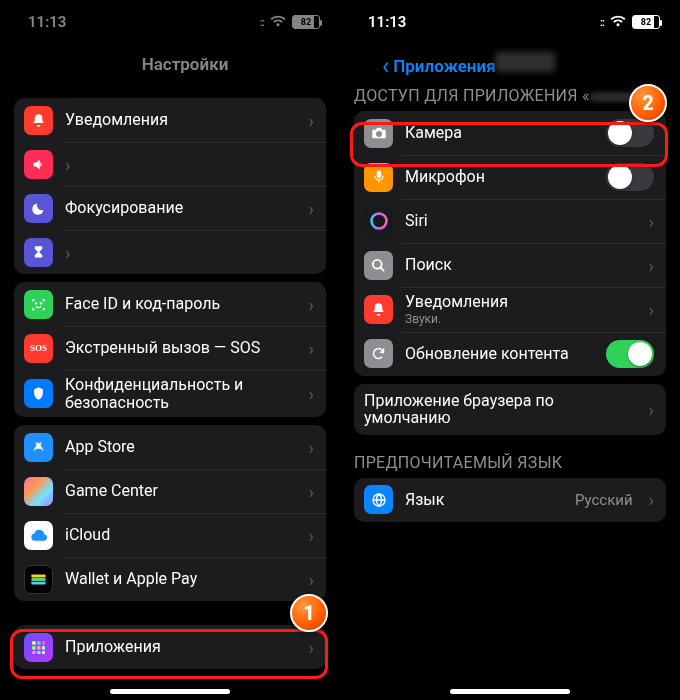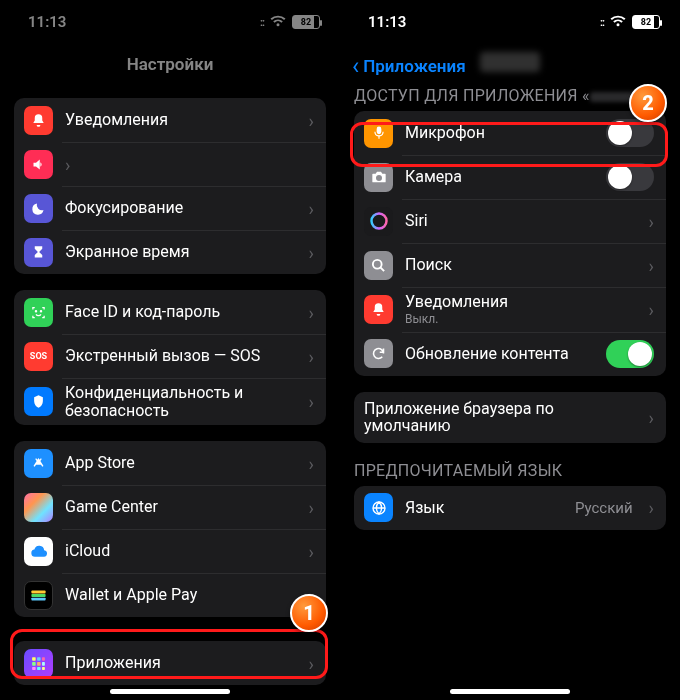--- a/index.html
+++ b/index.html
@@ -36,39 +36,40 @@
     color:#000;
   }
   .battery-pill::after{content:"";position:absolute;right:-3px;top:4px;width:2px;height:6px;background:#fff;border-radius:1px;}
   .signal-dots{display:inline-block;letter-spacing:-1px;font-size:11px;}
   .navheader {
     text-align:center;
     font-size:17px;
     font-weight:600;
     padding: 10px 0 14px;
     position: relative;
+    margin-left: 30px;
   }
   .dim-top {
     position:absolute; left:0; right:0; top:0; height:95px;
     background: rgba(0,0,0,0.48);
     z-index: 5; pointer-events:none;
   }
   .navheader-back {
     position:absolute; left:12px; top:8px;
     color:#0a84ff; font-size:17px; display:flex; align-items:center; gap:4px;
   }
   .navheader-blur {
     position:absolute; left:50%; top:8px; transform:translateX(-50%);
     width:60px; height:20px; background:#303030; border-radius:4px; filter:blur(3px);
   }
   .content { padding: 0 14px 12px; }
   .group {
     background:#1c1c1e;
     border-radius:10px;
-    margin-top:16px;
+    margin-top:8px;
     overflow:hidden;
   }
   .group:first-child{margin-top:0;}
   .row {
     display:flex; align-items:center;
     min-height:44px;
     padding: 6px 12px 6px 10px;
     gap:12px;
     position:relative;
   }
@@ -110,21 +111,21 @@
     background:radial-gradient(circle at 35% 30%,#ff9a3c,#ff5a00 60%,#cc3b00);
     border:2px solid #fff;color:#fff;font-weight:800;font-size:20px;
     display:flex;align-items:center;justify-content:center;z-index:20;
     box-shadow:0 2px 4px rgba(0,0,0,.4);
   }
   .homebar{position:absolute;bottom:6px;left:50%;transform:translateX(-50%);
     width:120px;height:5px;border-radius:3px;background:#fff;}
   
   .ic-red{background:#ff3b30;} .ic-pink{background:#ff2d55;}
   .ic-indigo{background:#5856d6;} .ic-hour{background:#5856d6;}
-  .ic-green{background:#30d158;} .ic-sos{background:#ff3b30;color:#fff;font-size:9px;font-weight:700;}
+  .ic-green{background:#30d158;} .ic-sos{background:#ff3b30;color:#fff;font-size:9px;font-weight:700;font-family:Liberation Serif, serif;}
   .ic-blue{background:#007aff;} .ic-appstore{background:#1e90ff;}
   .ic-gamec{background:linear-gradient(135deg,#ff6fa8,#ff964f,#6fe3ff,#b07dff);}
   .ic-icloud{background:#fff;color:#1e90ff;}
   .ic-wallet{background:#000;border:1px solid #333;}
   .ic-apps{background:linear-gradient(135deg,#6a4cff,#b03cff);}
   .ic-orange{background:#ff9500;} .ic-gray{background:#8e8e93;}
   .ic-siri{background:#1a1a1c;} .ic-search{background:#8e8e93;}
   .ic-bgr{background:#8e8e93;} .ic-lang{background:#0a84ff;}
 </style>
 </head>
@@ -173,21 +174,20 @@
           </span>
         <span class="label">Фокусирование</span>
         <span class="chev">›</span>
       </div>
       <div class="row">
         <span class="icon ic-hour">
             <svg width="15" height="15" viewBox="0 0 24 24" fill="#fff">
               <path d="M6 2h12v4l-5 5 5 5v4H6v-4l5-5-5-5V2z"></path>
             </svg>
           </span>
-        <span class="label">Экранное время</span>
         <span class="chev">›</span>
       </div>
     </div>
 
     <div class="group">
       <div class="row">
         <span class="icon ic-green">
             <svg width="15" height="15" viewBox="0 0 24 24" fill="none" stroke="#fff" stroke-width="2">
               <circle cx="8" cy="10" r="1" fill="#fff"></circle>
               <circle cx="16" cy="10" r="1" fill="#fff"></circle>
@@ -298,37 +298,37 @@
     <span class="navheader-blur"></span>
   </div>
 
   <div>
     <div class="section-header">
       <span>ДОСТУП ДЛЯ ПРИЛОЖЕНИЯ «</span><span class="hb"></span><span>»</span>
     </div>
     <div style="padding:0 14px;">
       <div class="group" style="margin-top:0;">
         <div class="row">
+          <span class="icon ic-gray">
+              <svg width="16" height="14" viewBox="0 0 24 20" fill="#fff">
+                <path d="M9 2l-2 3H3a1 1 0 00-1 1v11a1 1 0 001 1h18a1 1 0 001-1V6a1 1 0 00-1-1h-4l-2-3H9zm3 14a4.5 4.5 0 110-9 4.5 4.5 0 010 9z"></path>
+              </svg>
+            </span>
+          <span class="label">Камера</span>
+          <span class="toggle">
+              <span class="knob"></span>
+            </span>
+        </div>
+        <div class="row">
           <span class="icon ic-orange">
               <svg width="14" height="16" viewBox="0 0 24 24" fill="#fff">
                 <path d="M12 14a4 4 0 004-4V5a4 4 0 10-8 0v5a4 4 0 004 4zm6-4a6 6 0 01-12 0H4a8 8 0 007 7.93V22h2v-4.07A8 8 0 0020 10h-2z"></path>
               </svg>
             </span>
           <span class="label">Микрофон</span>
-          <span class="toggle">
-              <span class="knob"></span>
-            </span>
-        </div>
-        <div class="row">
-          <span class="icon ic-gray">
-              <svg width="16" height="14" viewBox="0 0 24 20" fill="#fff">
-                <path d="M9 2l-2 3H3a1 1 0 00-1 1v11a1 1 0 001 1h18a1 1 0 001-1V6a1 1 0 00-1-1h-4l-2-3H9zm3 14a4.5 4.5 0 110-9 4.5 4.5 0 010 9z"></path>
-              </svg>
-            </span>
-          <span class="label">Камера</span>
           <span class="toggle">
               <span class="knob"></span>
             </span>
         </div>
         <div class="row">
           <span class="icon ic-siri">
               <svg width="20" height="20" viewBox="0 0 24 24">
                 <circle cx="12" cy="12" r="9" fill="none" stroke="url(#g)" stroke-width="3"></circle>
                 <defs>
                   <linearGradient id="g">
@@ -353,21 +353,21 @@
           <span class="chev">›</span>
         </div>
         <div class="row">
           <span class="icon ic-red">
               <svg width="15" height="15" viewBox="0 0 24 24" fill="#fff">
                 <path d="M12 2a6 6 0 00-6 6v4l-2 3v1h16v-1l-2-3V8a6 6 0 00-6-6zm0 20a3 3 0 003-3H9a3 3 0 003 3z"></path>
               </svg>
             </span>
           <span class="label">
             <span>Уведомления</span>
-            <div class="sublabel">Выкл.</div>
+            <div class="sublabel">Звуки.</div>
           </span>
           <span class="chev">›</span>
         </div>
         <div class="row">
           <span class="icon ic-bgr">
               <svg width="15" height="15" viewBox="0 0 24 24" fill="none" stroke="#fff" stroke-width="2.5">
                 <path d="M20 12a8 8 0 10-2 5.3M20 4v6h-6"></path>
               </svg>
             </span>
           <span class="label">Обновление контента</span>

